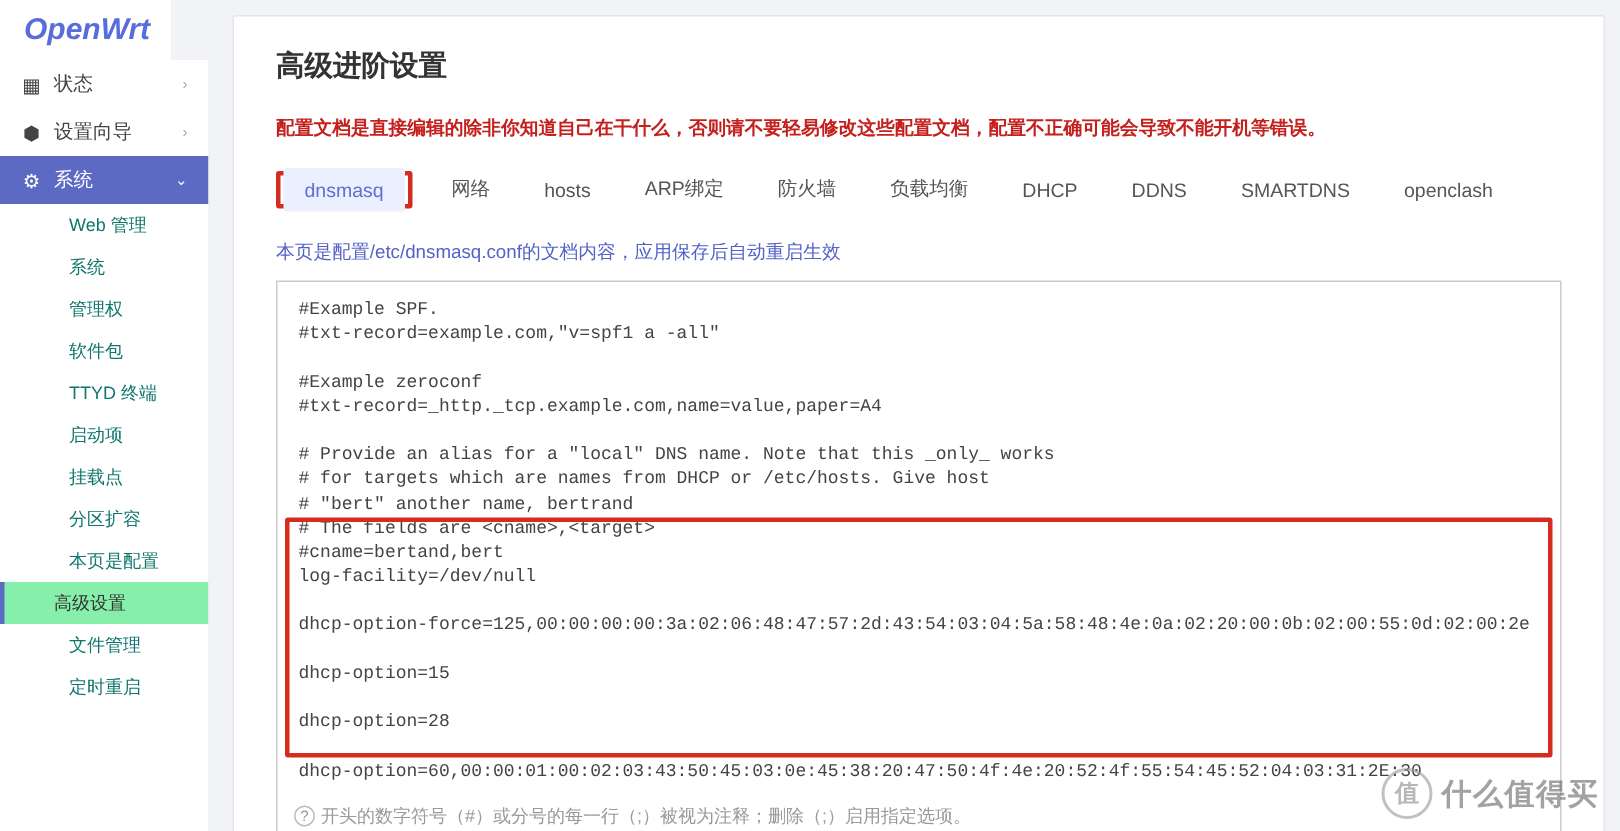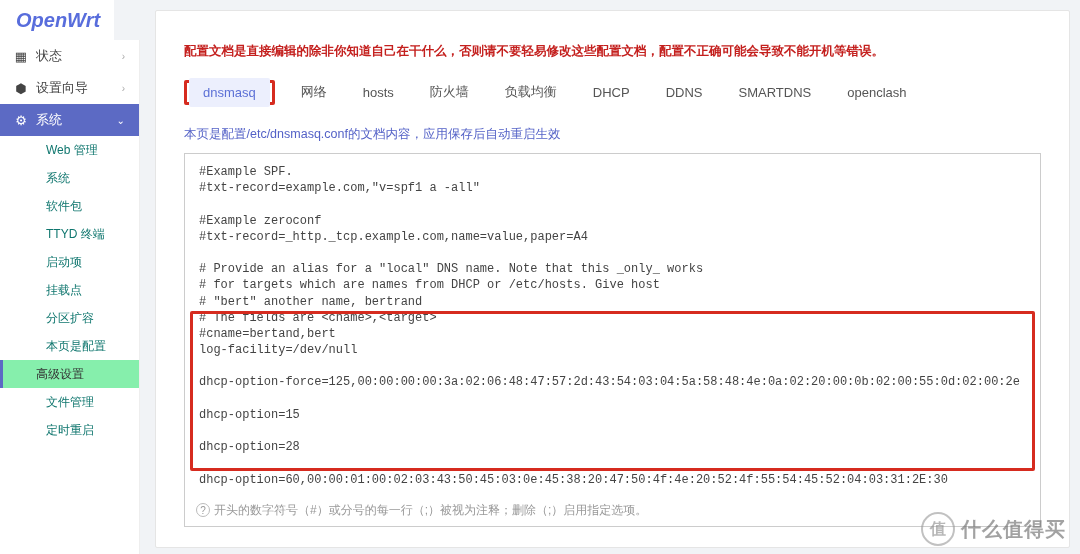--- a/index.html
+++ b/index.html
@@ -187,41 +187,44 @@
   </div>
   <div class="nav-item active">
     <span class="left">
         <span class="nav-icon">⚙</span>
         <span>系统</span>
       </span>
     <span class="chev">⌄</span>
   </div>
   <div class="nav-sub">Web 管理</div>
   <div class="nav-sub">系统</div>
+  <div class="nav-sub">管理权</div>
   <div class="nav-sub">软件包</div>
   <div class="nav-sub">TTYD 终端</div>
   <div class="nav-sub">启动项</div>
   <div class="nav-sub">挂载点</div>
   <div class="nav-sub">分区扩容</div>
   <div class="nav-sub">本页是配置</div>
   <div class="nav-sub sel">高级设置</div>
   <div class="nav-sub">文件管理</div>
   <div class="nav-sub">定时重启</div>
   <div class="nav-sub"></div>
 </div>
 
 <div class="main">
   <div class="main-inner">
+    <h2>高级进阶设置</h2>
     <div class="warn">配置文档是直接编辑的除非你知道自己在干什么，否则请不要轻易修改这些配置文档，配置不正确可能会导致不能开机等错误。</div>
     <div class="tabs">
       <span class="tab-wrap">
         <span class="tab active">dnsmasq</span>
       </span>
       <span class="tab">网络</span>
       <span class="tab">hosts</span>
+      <span class="tab">ARP绑定</span>
       <span class="tab">防火墙</span>
       <span class="tab">负载均衡</span>
       <span class="tab">DHCP</span>
       <span class="tab">DDNS</span>
       <span class="tab">SMARTDNS</span>
       <span class="tab">openclash</span>
     </div>
     <div class="desc">本页是配置/etc/dnsmasq.conf的文档内容，应用保存后自动重启生效</div>
     <div class="codebox-wrap">
       <div class="codebox">#Example SPF.

